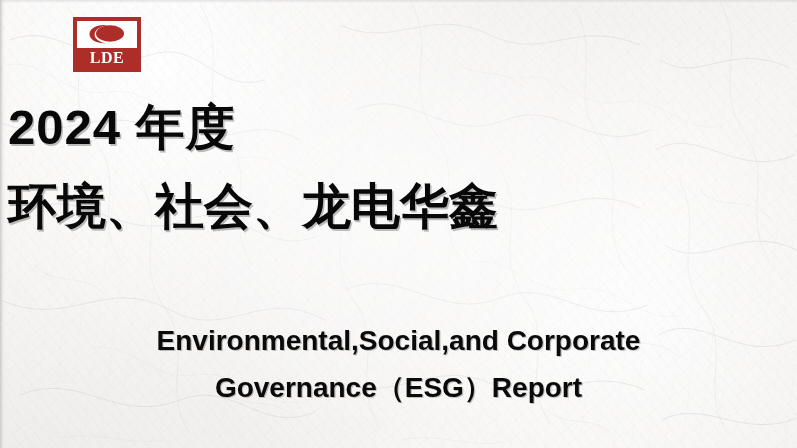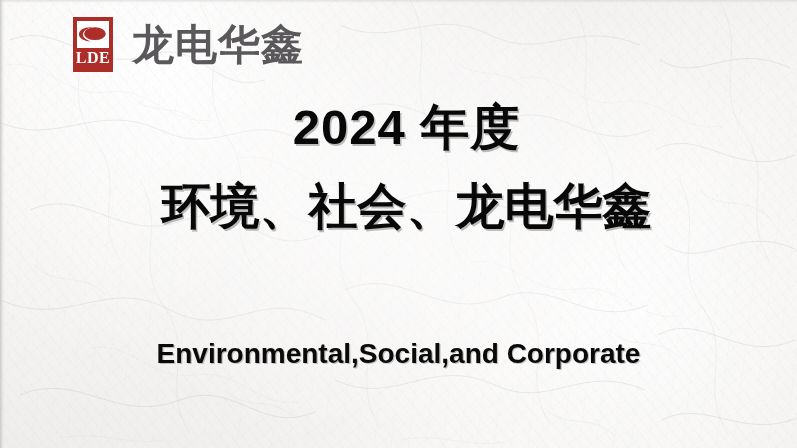--- a/index.html
+++ b/index.html
@@ -65,21 +65,21 @@
   
   .logo-lockup {
     position: absolute;
     left: 73px;
     top: 17px;
     display: flex;
     align-items: center;
     gap: 19px;
   }
   .logo-mark {
-    width: 40px;
+    width: 68px;
     height: 55px;
     background: #ad2d29;
     display: flex;
     flex-direction: column;
     align-items: stretch;
     padding: 4px;
     box-sizing: border-box;
     justify-content: space-between;
   }
   .logo-mark-panel {
@@ -111,42 +111,42 @@
     color: #5a585a;
     letter-spacing: 1px;
     line-height: 1;
     white-space: nowrap;
     text-shadow: 0 1px 0 rgba(255,255,255,0.7);
   }
 
   
   .title-block {
     position: absolute;
-    left: 16px;
+    left: 8px;
     right: 0;
     top: 88px;
-    text-align: center;
+    text-align: left;
   }
   .title-cn {
     font-family: "Liberation Sans", sans-serif;
     font-weight: bold;
     color: #080808;
     font-size: 49px;
     line-height: 79px;
     letter-spacing: 1px;
     white-space: nowrap;
     text-shadow: 1.5px 1.5px 0 rgba(0,0,0,0.25);
   }
   .title-cn.line2 { letter-spacing: 0px; }
 
   .subtitle-block {
     position: absolute;
     left: 0;
     right: 0;
-    top: 330px;
+    top: 317px;
     text-align: center;
   }
   .subtitle-en {
     font-family: "Liberation Sans", sans-serif;
     font-weight: bold;
     color: #0a0a0a;
     font-size: 28px;
     line-height: 47px;
     letter-spacing: 0px;
     white-space: nowrap;
@@ -218,25 +218,25 @@
   <div class="logo-lockup">
     <div class="logo-mark">
       <div class="logo-mark-panel">
         <svg width="41" height="23" viewBox="0 0 41 23" xmlns="http://www.w3.org/2000/svg">
           <ellipse cx="23" cy="10.5" rx="14" ry="8.2" fill="#ad2d29"></ellipse>
           <path d="M20,2.2 C10,1.2 2.5,5.5 2.5,11.2 C2.5,16.4 9.5,20.6 18.5,20.2 C12.2,18.8 7.6,15.6 7.6,11.4 C7.6,7.2 12.6,3.6 20,2.2 Z" fill="#ad2d29"></path>
         </svg>
       </div>
       <div class="logo-mark-word">LDE</div>
     </div>
-    <div class="logo-wordmark">龙电华鑫</div>
   </div>
 
   <div class="title-block">
     <div class="title-cn line1">2024 年度</div>
     <div class="title-cn line2">环境、社会、龙电华鑫</div>
   </div>
 
   <div class="subtitle-block">
     <div class="subtitle-en">Environmental,Social,and Corporate</div>
+    <div class="subtitle-en">Governance（ESG）Report</div>
   </div>
 
 </div>
 
 </body></html>

